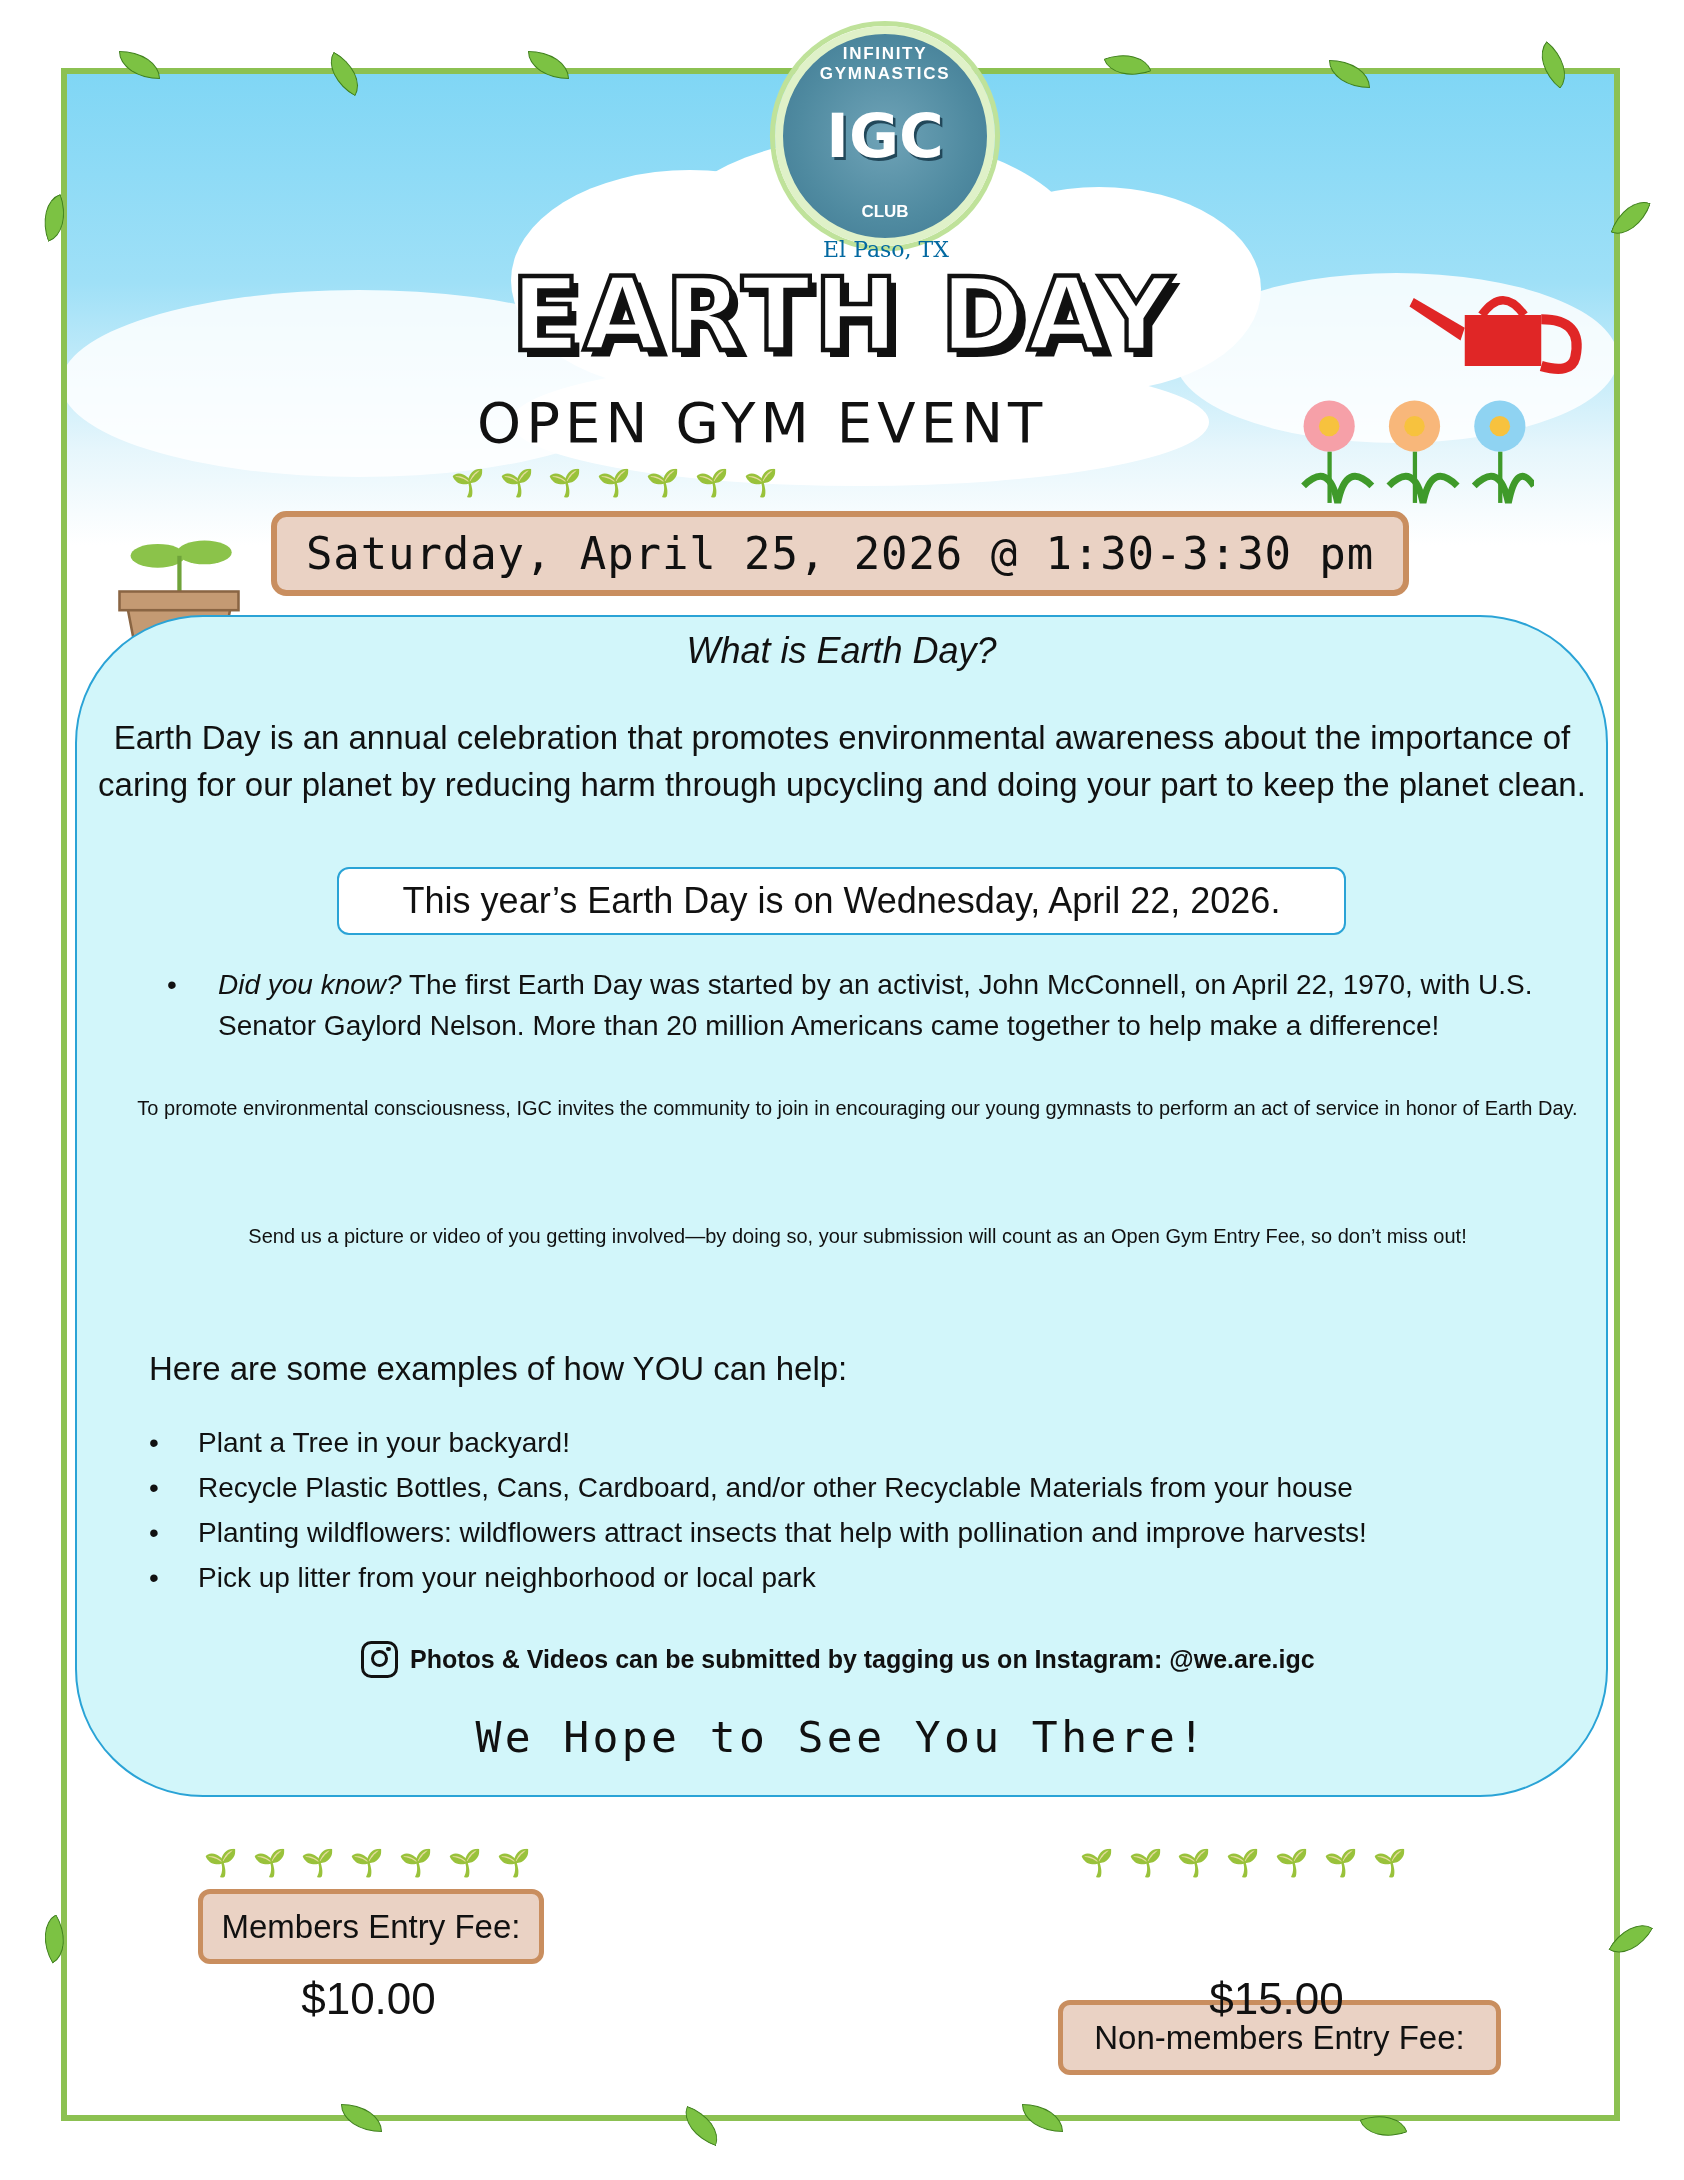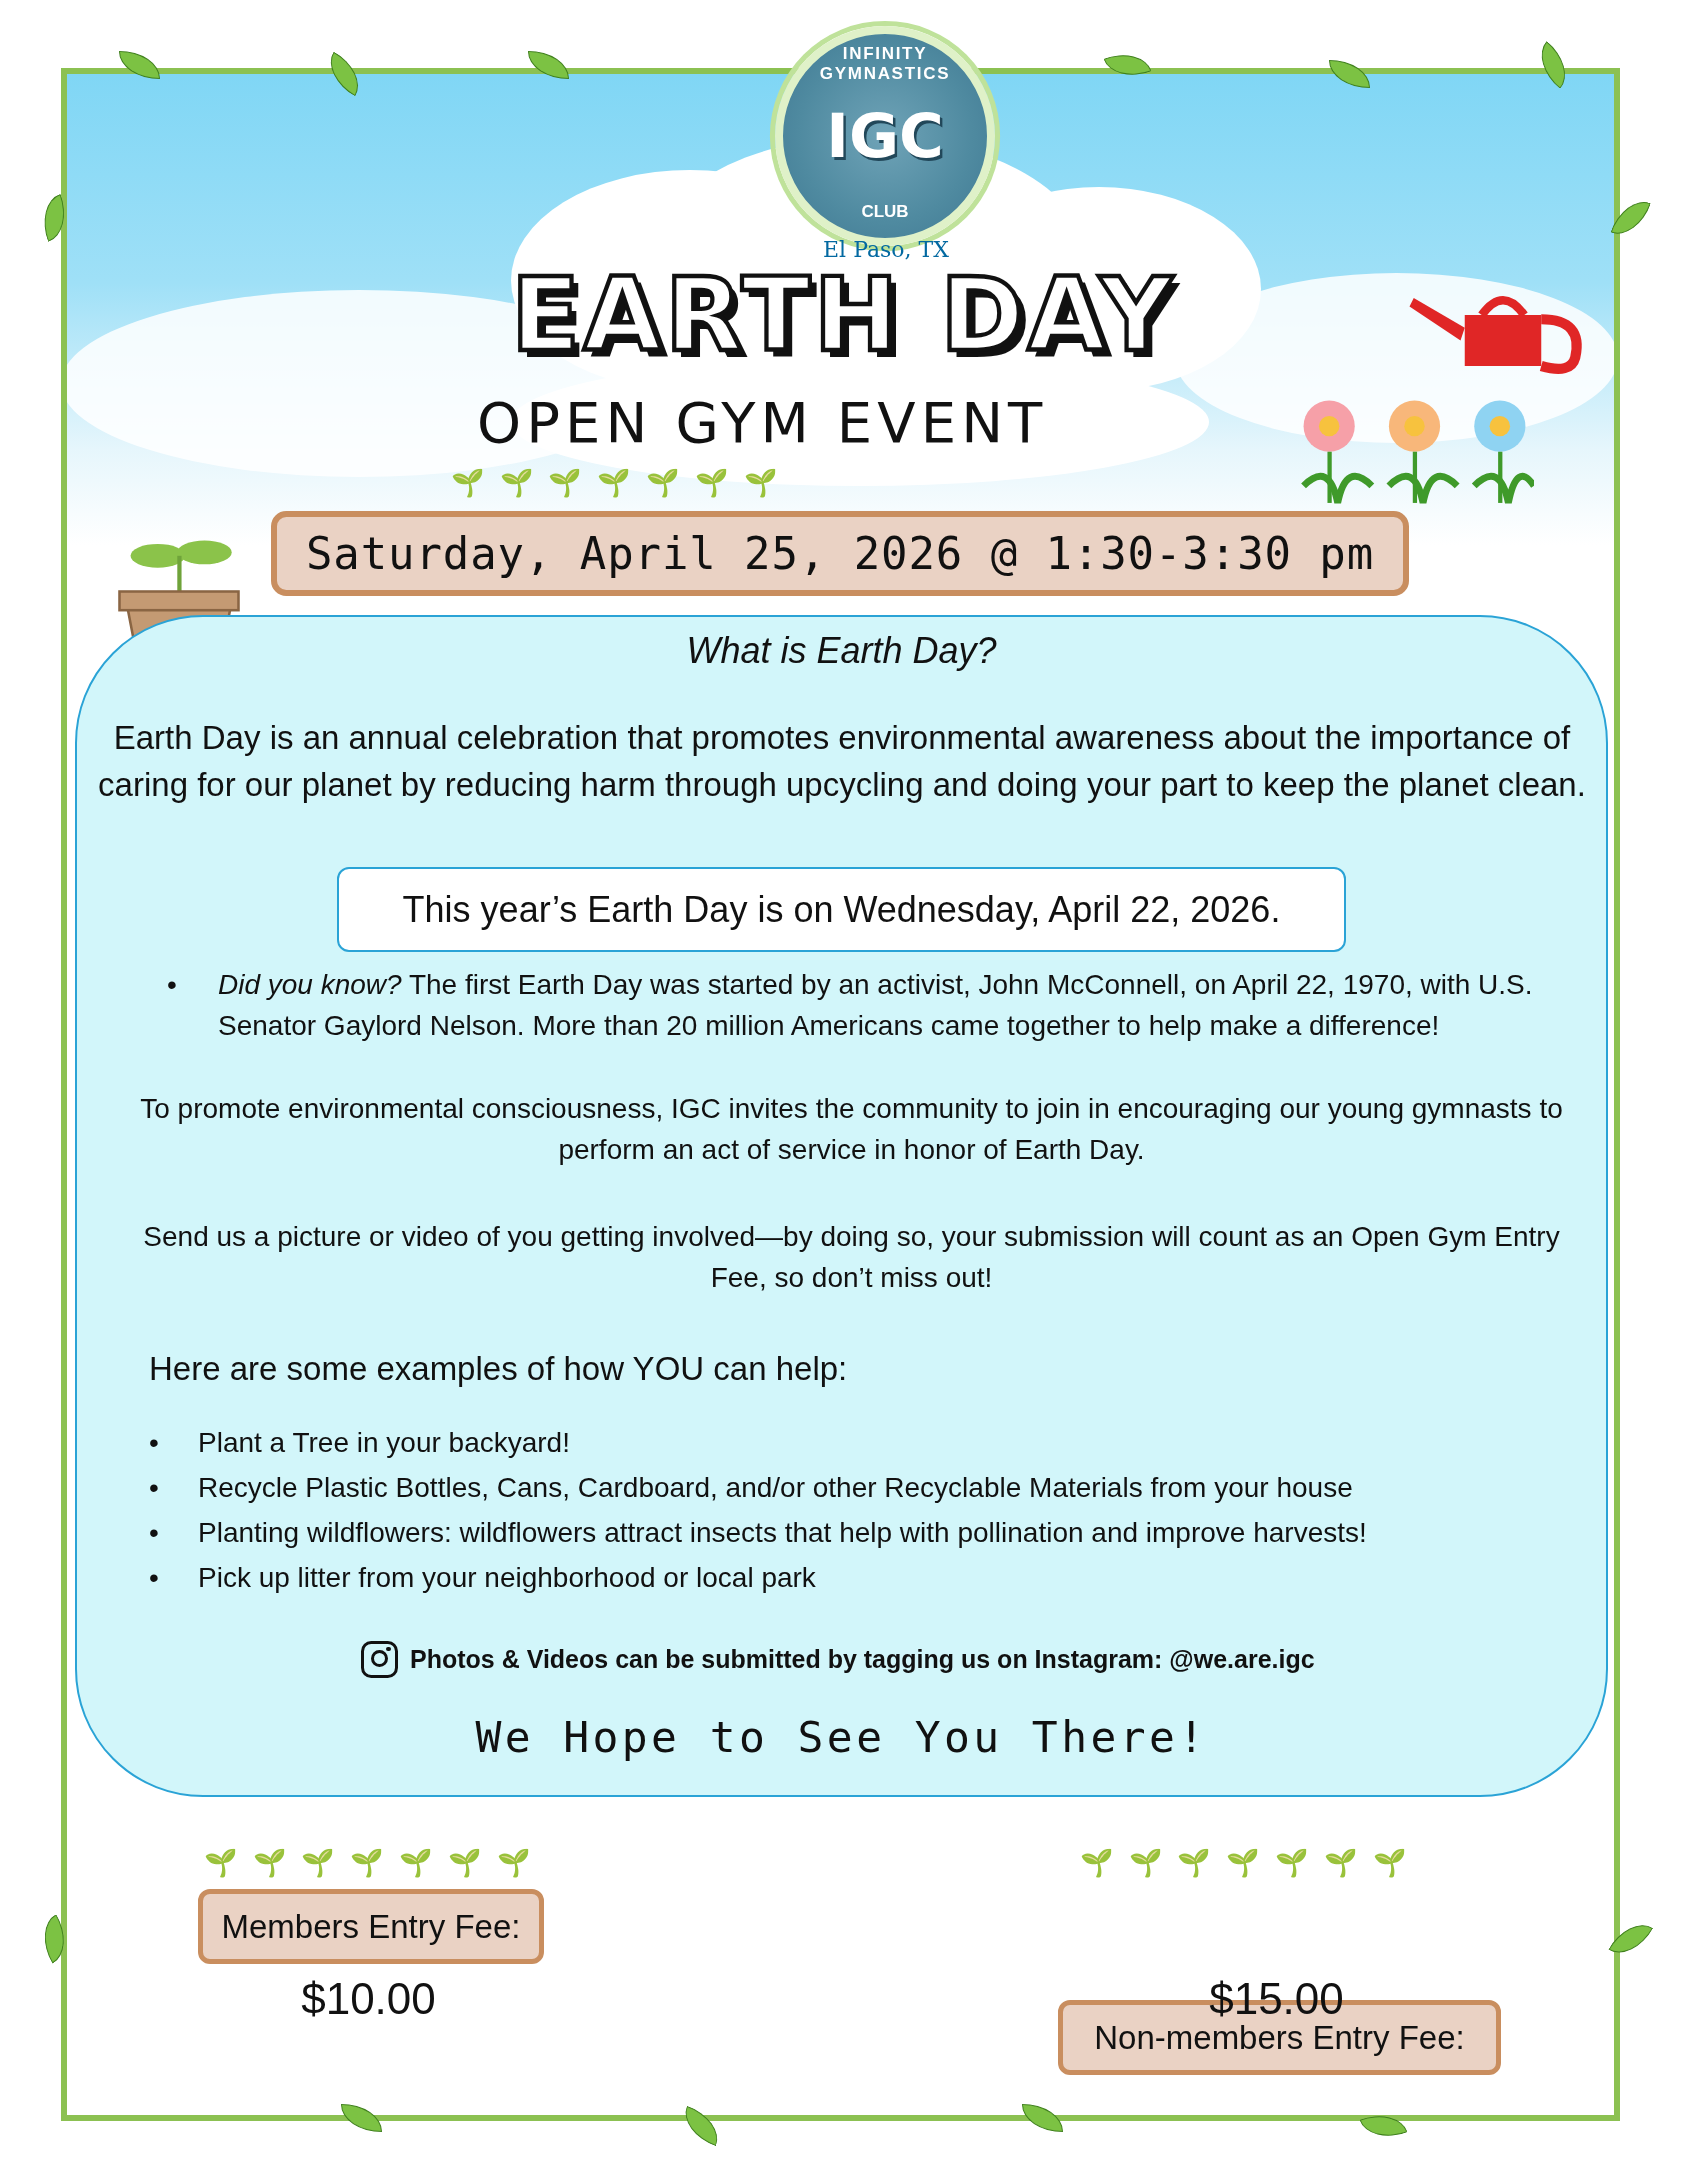--- a/index.html
+++ b/index.html
@@ -15,25 +15,25 @@
   .logo-text{position:absolute;left:0;top:66px;width:100%;text-align:center;color:#fff;font-weight:bold;font-size:61px;font-family:"DejaVu Sans",sans-serif;text-shadow:2.6px 2.6px 0 #22485a;}
   .logo-ring-top{position:absolute;left:0;top:10.2px;width:100%;text-align:center;color:#fff;font-size:17px;font-weight:bold;letter-spacing:1.7px;}
   .logo-ring-bottom{position:absolute;left:0;bottom:15.3px;width:100%;text-align:center;color:#fff;font-size:17px;font-weight:bold;}
   .logo-loc{left:784px;top:237px;width:204px;text-align:center;color:#0369a1;font-size:22px;font-family:"DejaVu Serif",serif;}
   .title{left:477px;top:256px;width:733px;text-align:center;font-size:101px;font-weight:900;font-family:"DejaVu Sans",sans-serif;color:#fff;-webkit-text-stroke:4.3px #111;text-shadow:6.8px 6.8px 0 #111;letter-spacing:3.4px;}
   .subtitle{left:477px;top:390px;width:733px;font-size:56px;font-family:"DejaVu Sans",sans-serif;letter-spacing:5.1px;color:#111;}
   .date-banner{left:271px;top:511px;width:1138px;height:85px;background:#ead2c4;border:6.8px solid #c98e5f;border-radius:15.3px;box-sizing:border-box;display:flex;align-items:center;justify-content:center;font-size:44px;font-family:"DejaVu Sans Mono",monospace;letter-spacing:0.9px;}
   .panel{left:75px;top:615px;width:1533px;height:1182px;background:#d2f6fa;border:2.6px solid #2aa3d6;border-radius:128px;box-sizing:border-box;}
   .sect-title{left:75px;top:630px;width:1533px;text-align:center;font-size:36px;font-style:italic;}
   .intro{left:94px;top:714px;width:1496px;text-align:center;font-size:33px;line-height:47px;}
-  .highlight{left:337px;top:867px;width:1009px;height:85px;border:2.6px solid #2aa3d6;border-radius:12px;background:#fff;box-sizing:border-box;display:flex;align-items:center;justify-content:center;font-size:36px;text-align:right;}
+  .highlight{left:337px;top:867px;width:1009px;height:68px;border:2.6px solid #2aa3d6;border-radius:12px;background:#fff;box-sizing:border-box;display:flex;align-items:center;justify-content:center;font-size:36px;text-align:right;}
   .didyou{left:167px;top:964px;width:1448px;font-size:28px;line-height:41px;}
   .didyou .bullet{position:absolute;left:0;top:0;}
   .didyou .text{padding-left:51px;}
-  .para{left:112px;width:1479px;text-align:center;font-size:28px;line-height:41px;}
+  .para{left:118px;width:1479px;text-align:center;font-size:20px;line-height:41px;}
   .examples-title{left:149px;top:1350px;font-size:33px;}
   .examples{left:149px;top:1420px;width:1448px;margin:0;padding:0;list-style:none;font-size:28px;}
   .examples li{position:relative;padding-left:49px;height:45px;line-height:45px;}
   .examples li::before{content:"•";position:absolute;left:0;top:0;}
   .insta{left:361px;top:1637px;width:1022px;height:44px;display:flex;align-items:center;font-size:25px;font-weight:bold;}
   .insta-icon{width:37px;height:37px;border:3.4px solid #111;border-radius:10.2px;box-sizing:border-box;position:relative;margin-right:12px;}
   .insta-icon::before{content:"";position:absolute;left:6.8px;top:6.8px;width:17px;height:17px;border:3.4px solid #111;border-radius:50%;box-sizing:border-box;}
   .insta-icon::after{content:"";position:absolute;right:4.3px;top:3.4px;width:4.3px;height:4.3px;background:#111;border-radius:50%;}
   .closing{left:75px;top:1712px;width:1533px;text-align:center;font-size:43px;font-family:"DejaVu Sans Mono",monospace;letter-spacing:3.4px;}
   .fee-box{height:75px;background:#ead2c4;border:5.1px solid #c98e5f;border-radius:12px;box-sizing:border-box;display:flex;align-items:center;justify-content:center;font-size:33px;}

